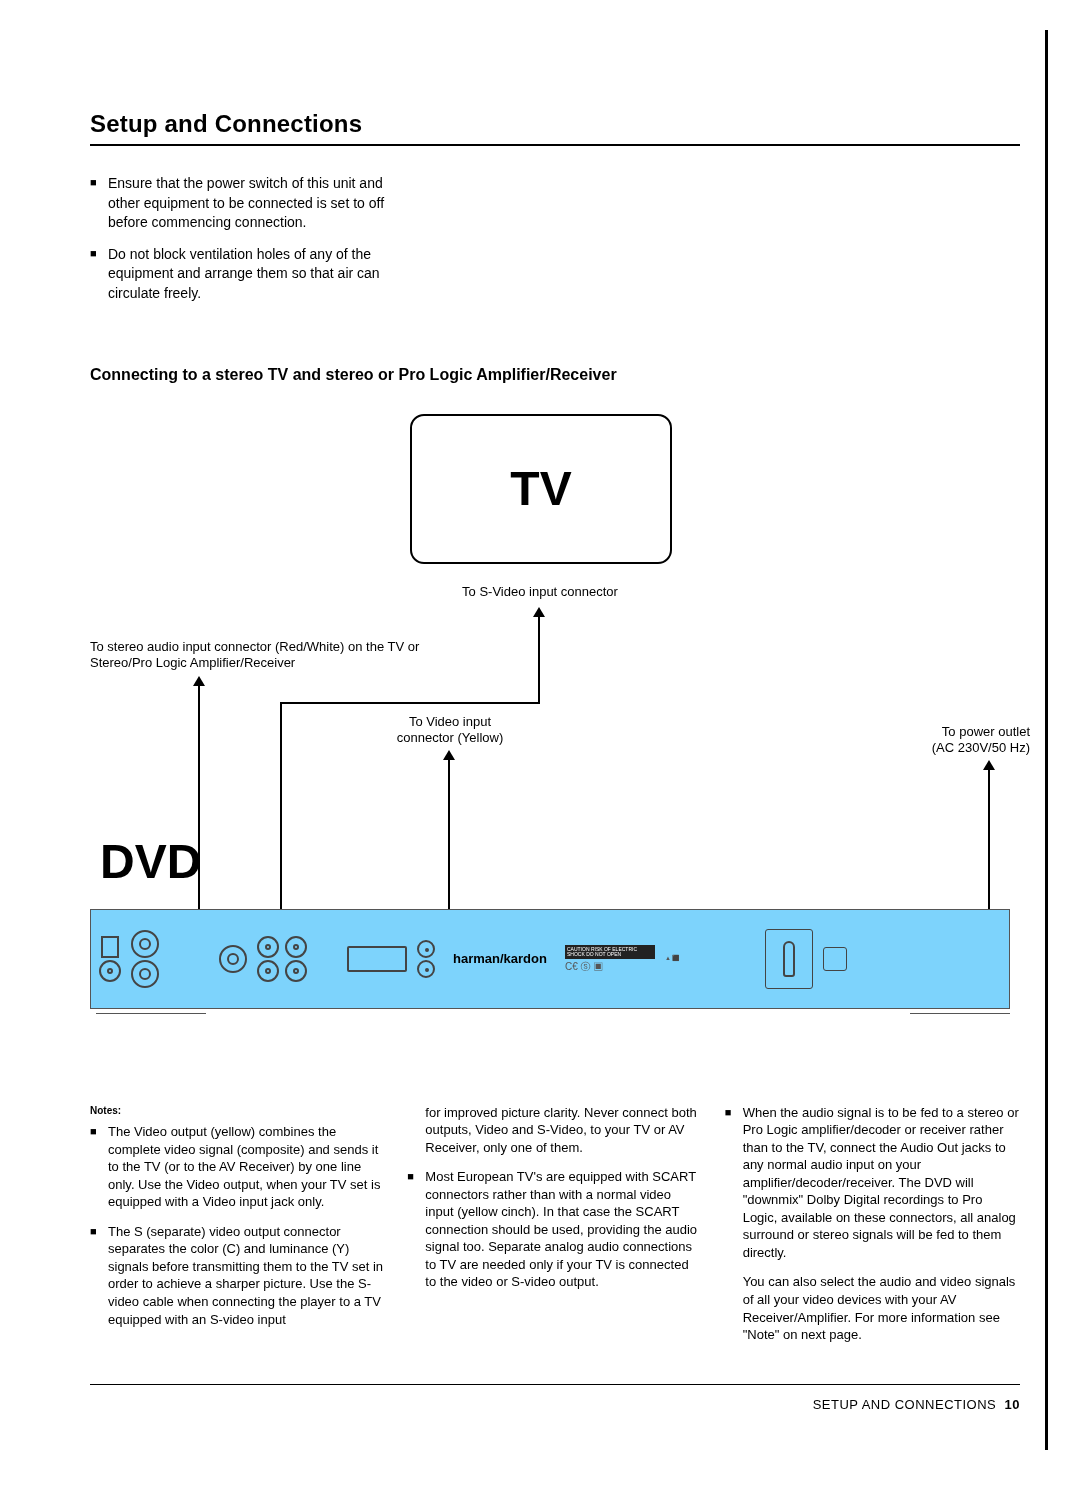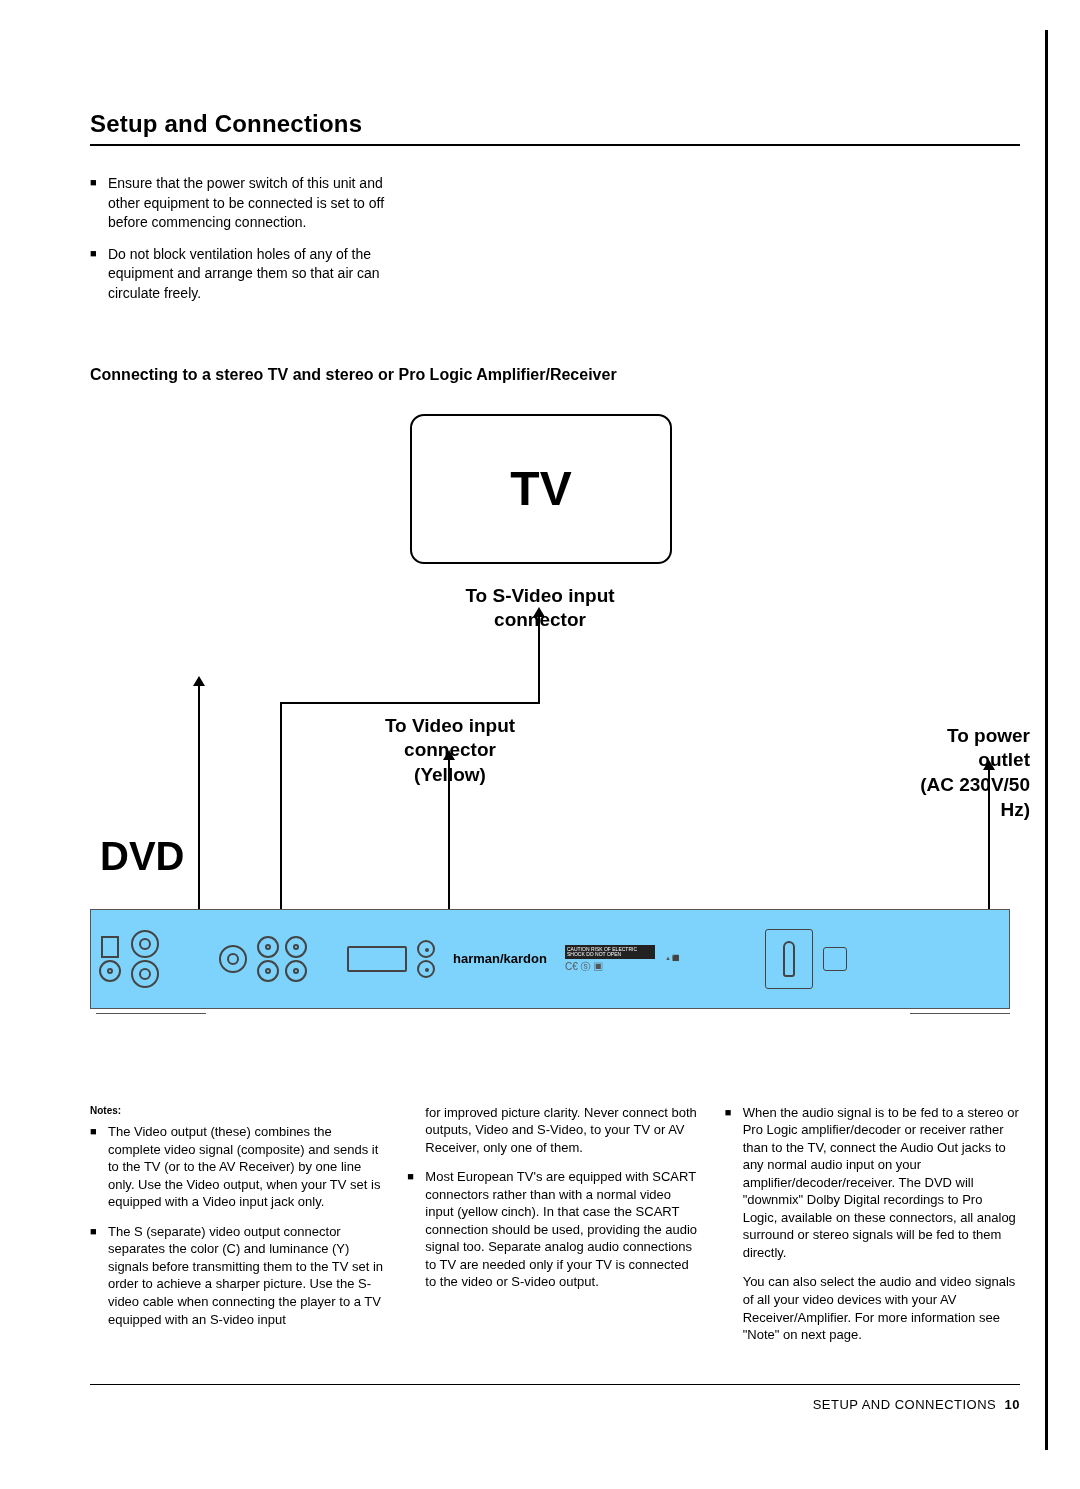--- a/index.html
+++ b/index.html
@@ -62,22 +62,22 @@
     border: 2px solid #000;
     border-radius: 14px;
     display: flex;
     align-items: center;
     justify-content: center;
     font-size: 48px;
     font-weight: bold;
   }
   .diagram-label {
     position: absolute;
-    font-size: 19px;
-    font-weight: bold;
+    font-size: 13px;
+    font-weight: normal;
     text-align: center;
     line-height: 1.3;
   }
   .arrow-up {
     position: absolute;
     width: 2px;
     background: #000;
   }
   .arrow-up::after {
     content: "";
@@ -93,21 +93,21 @@
     position: absolute;
     width: 0; height: 0;
     border-top: 6px solid transparent;
     border-bottom: 6px solid transparent;
     border-right: 10px solid #000;
   }
   .dvd-label {
     position: absolute;
     left: 10px;
     top: 420px;
-    font-size: 40px;
+    font-size: 48px;
     font-weight: bold;
   }
   .dvd-panel {
     position: absolute;
     left: 0;
     top: 495px;
     width: 920px;
     height: 100px;
     border: 1.5px solid #555;
     background: #7dd3fc;
@@ -200,20 +200,21 @@
     <span>TV</span>
   </div>
 
   <div class="diagram-label" style="top:170px; left:340px; width:220px;">To S-Video input connector</div>
   <div class="arrow-up" style="top:195px; left:448px; height:95px;"></div>
   <div style="position:absolute; top:288px; left:190px; width:260px; height:2px; background:#000;"></div>
   <div style="position:absolute; top:288px; left:190px; width:2px; height:226px; background:#000;"></div>
   <div class="arrow-left-tip" style="top:508px; left:126px;"></div>
   <div style="position:absolute; top:513px; left:134px; width:58px; height:2px; background:#000;"></div>
 
+  <div class="diagram-label" style="top:225px; left:0; width:340px; text-align:left;">To stereo audio input connector (Red/White) on the TV or Stereo/Pro Logic Amplifier/Receiver</div>
   <div class="arrow-up" style="top:264px; left:108px; height:250px;"></div>
   <div class="arrow-left-tip" style="top:536px; left:126px;"></div>
   <div style="position:absolute; top:541px; left:108px; width:2px; height:0px;"></div>
   <div style="position:absolute; top:541px; left:134px; width:58px; height:2px; background:#000;"></div>
   <div style="position:absolute; top:514px; left:108px; width:2px; height:28px; background:#000;"></div>
 
   <div class="diagram-label" style="top:300px; left:280px; width:160px;">
     <span>To Video input</span><br>
     <span>connector (Yellow)</span>
   </div>
@@ -276,21 +277,21 @@
     <div style="width:24px;height:24px;border:1px solid #444;border-radius:3px;"></div>
   </div>
 
   <div style="position:absolute; top:598px; left:6px; width:110px; height:2px; border-bottom:1px solid #555;"></div>
   <div style="position:absolute; top:598px; left:820px; width:100px; height:2px; border-bottom:1px solid #555;"></div>
 </div>
 
 <div class="notes-section">
   <div class="notes-col">
     <div class="notes-heading">Notes:</div>
-    <div class="bullet-item">The Video output (these) combines the complete video signal (composite) and sends it to the TV (or to the AV Receiver) by one line only. Use the Video output, when your TV set is equipped with a Video input jack only.</div>
+    <div class="bullet-item">The Video output (yellow) combines the complete video signal (composite) and sends it to the TV (or to the AV Receiver) by one line only. Use the Video output, when your TV set is equipped with a Video input jack only.</div>
     <div class="bullet-item">The S (separate) video output connector separates the color (C) and luminance (Y) signals before transmitting them to the TV set in order to achieve a sharper picture. Use the S-video cable when connecting the player to a TV equipped with an S-video input</div>
   </div>
   <div class="notes-col">
     <div style="padding-left:18px; margin-bottom:12px;">for improved picture clarity. Never connect both outputs, Video and S-Video, to your TV or AV Receiver, only one of them.</div>
     <div class="bullet-item">Most European TV's are equipped with SCART connectors rather than with a normal video input (yellow cinch). In that case the SCART connection should be used, providing the audio signal too. Separate analog audio connections to TV are needed only if your TV is connected to the video or S-video output.</div>
   </div>
   <div class="notes-col">
     <div class="bullet-item">When the audio signal is to be fed to a stereo or Pro Logic amplifier/decoder or receiver rather than to the TV, connect the Audio Out jacks to any normal audio input on your amplifier/decoder/receiver. The DVD will "downmix" Dolby Digital recordings to Pro Logic, available on these connectors, all analog surround or stereo signals will be fed to them directly.</div>
     <div style="padding-left:18px;">You can also select the audio and video signals of all your video devices with your AV Receiver/Amplifier. For more information see "Note" on next page.</div>
   </div>

